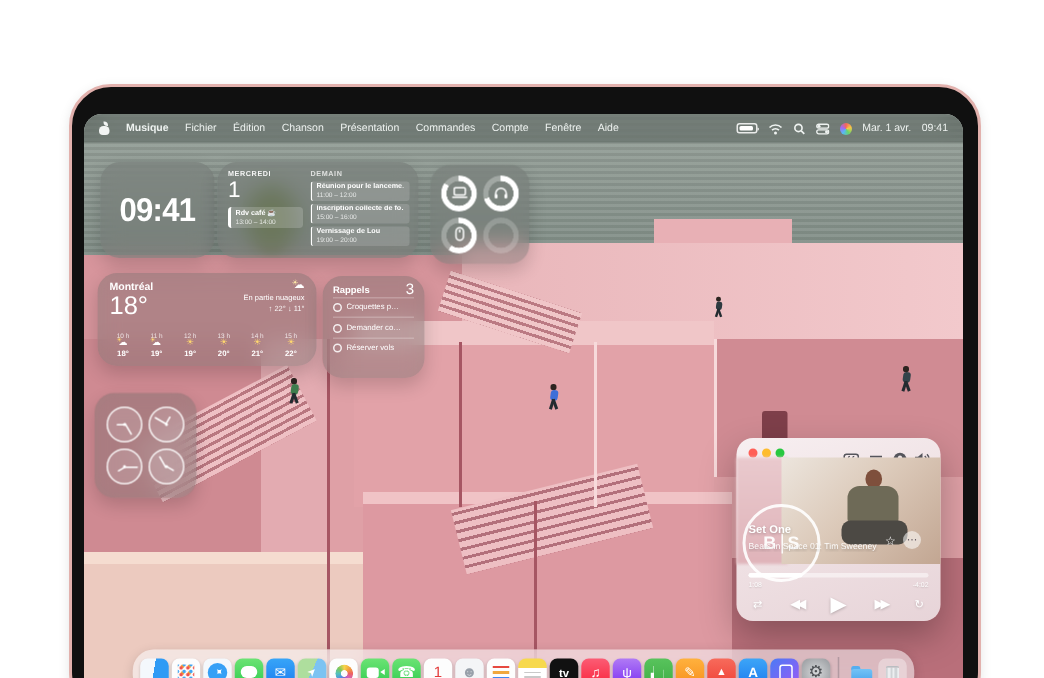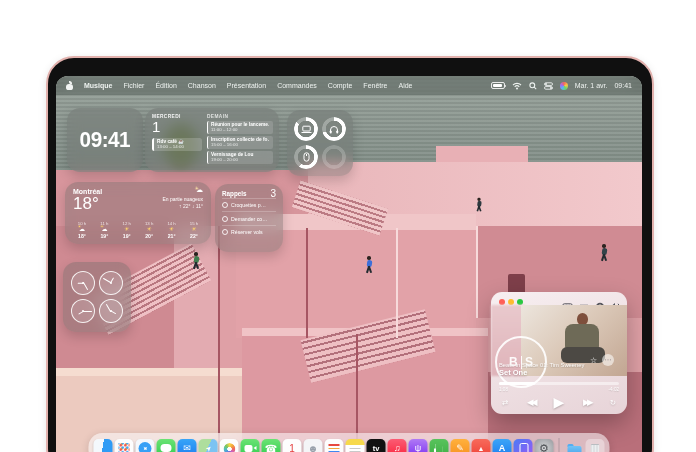--- a/index.html
+++ b/index.html
@@ -150,21 +150,21 @@
           background:linear-gradient(135deg,#ece5dd 0%,#dccaba 45%,#c2a692 100%);overflow:hidden;}
   .mp-art .head{position:absolute;left:56px;top:8px;width:11px;height:12px;border-radius:50% 50% 45% 45%;background:#7e4f3c;}
   .mp-art .body{position:absolute;left:44px;top:19px;width:34px;height:26px;border-radius:8px 8px 4px 4px;background:#6e6a57;}
   .mp-art .legs{position:absolute;left:40px;top:42px;width:44px;height:16px;border-radius:6px;background:#4c4944;}
   .mp-blur{position:absolute;left:0;top:13px;width:34px;height:71px;
            background:linear-gradient(180deg,#e9c9cd,#dfb3b9);filter:blur(1px);}
   .mp-logo{position:absolute;left:4px;top:44px;width:52px;height:52px;border:2px solid rgba(255,255,255,.9);
            border-radius:50%;display:flex;align-items:center;justify-content:center;gap:3px;z-index:3;
            color:rgba(255,255,255,.92);font-weight:600;font-size:12px;}
   .mp-logo .bar{width:1.5px;height:13px;background:rgba(255,255,255,.92);}
-  .mp-track{position:absolute;left:8px;top:76px;font-size:7.5px;font-weight:800;color:#fff;z-index:4;
+  .mp-track{position:absolute;left:8px;top:56px;font-size:7.5px;font-weight:800;color:#fff;z-index:4;
             text-shadow:0 1px 2px rgba(0,0,0,.25);}
   .mp-album{position:absolute;left:8px;top:70px;width:92px;font-size:5.8px;color:rgba(255,255,255,.95);z-index:4;
             white-space:nowrap;overflow:hidden;text-shadow:0 1px 2px rgba(0,0,0,.25);}
   .mp-star{position:absolute;left:99px;top:64px;font-size:8px;color:#fff;z-index:5;}
   .mp-more{position:absolute;left:111px;top:62px;width:12px;height:12px;border-radius:50%;z-index:5;
            background:rgba(255,255,255,.55);color:#6b6168;font-size:7px;display:flex;align-items:center;justify-content:center;}
   .mp-prog{position:absolute;left:8px;right:8px;top:90px;height:2.6px;border-radius:2px;background:rgba(255,255,255,.5);}
   .mp-fill{height:100%;border-radius:2px;background:#fff;}
   .mp-el{position:absolute;left:8px;top:94.5px;font-size:4.6px;color:rgba(255,255,255,.95);text-shadow:0 1px 1px rgba(0,0,0,.15);}
   .mp-rm{position:absolute;right:8px;top:94.5px;font-size:4.6px;color:rgba(255,255,255,.95);text-shadow:0 1px 1px rgba(0,0,0,.15);}

